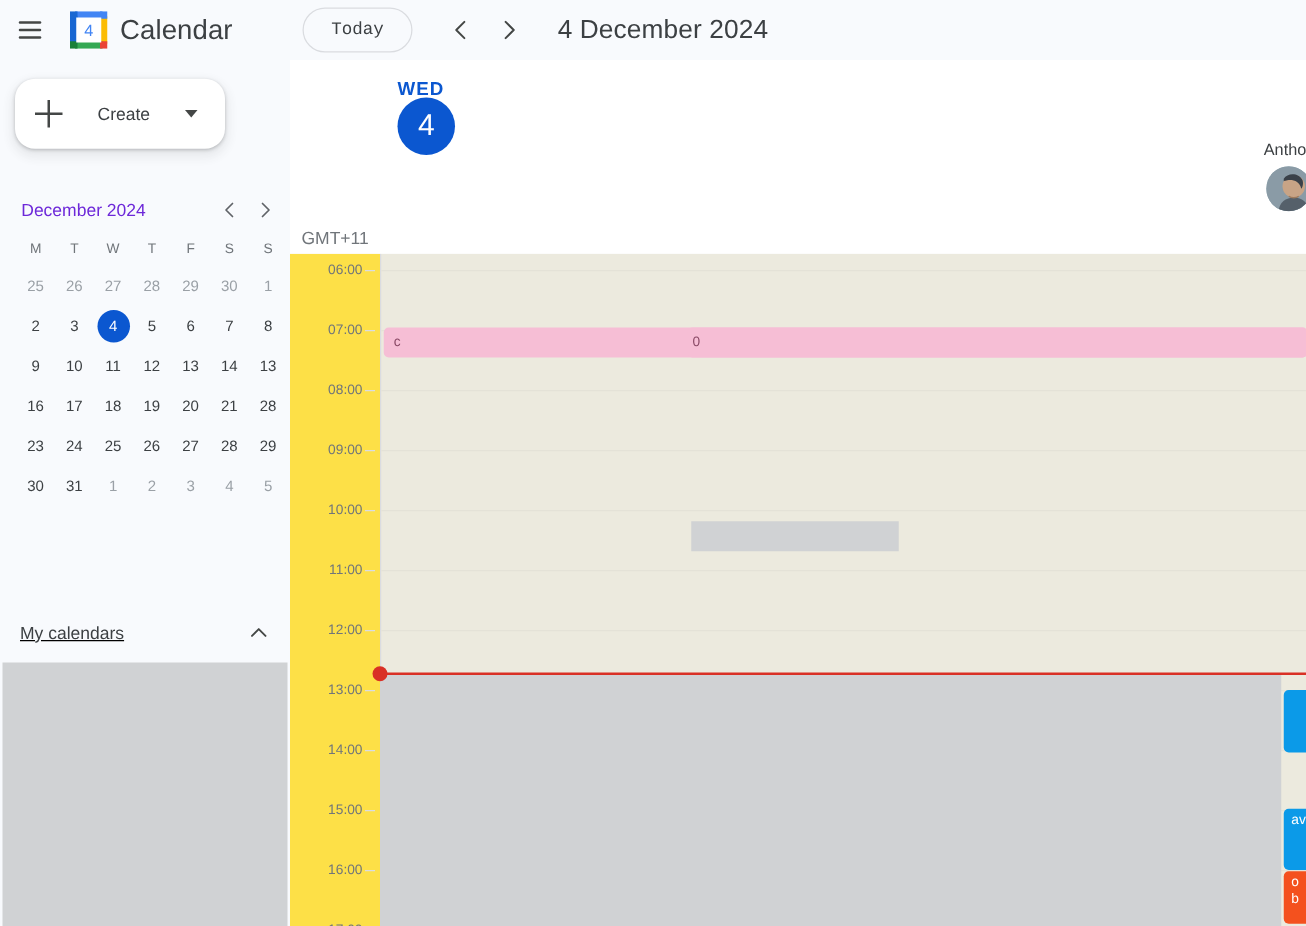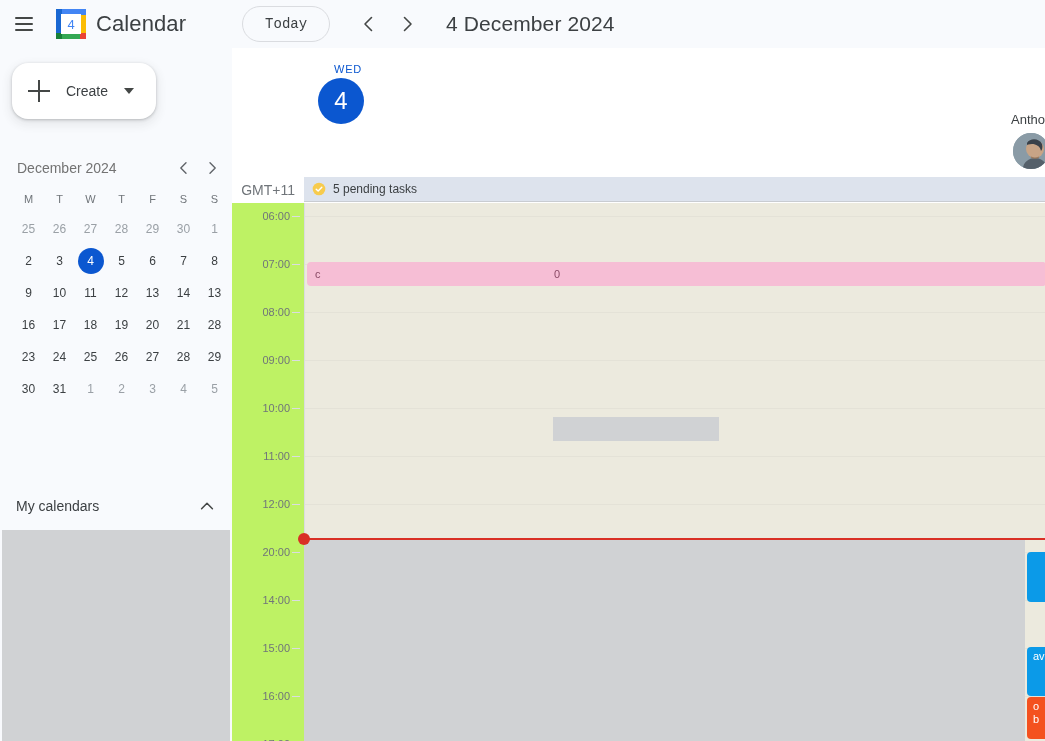--- a/index.html
+++ b/index.html
@@ -52,40 +52,40 @@
 
   
   .sidebar {
     position:absolute; top:48px; left:0; width:232px; height:693px;
     background:#f8fafd;
   }
   .create-btn {
     position:absolute; top:15px; left:12px;
     height:56px; padding:0 22px 0 16px;
     background:#ffffff; border-radius:16px;
-    display:flex; align-items:center; gap:16px;
+    display:flex; align-items:center; gap:28px;
     box-shadow: 0 1px 3px rgba(60,64,67,.3), 0 4px 8px 3px rgba(60,64,67,.08);
     cursor:pointer;
   }
   .plus-icon { width:22px; height:22px; position:relative; flex:0 0 auto; }
   .plus-icon:before, .plus-icon:after {
     content:""; position:absolute; background:#444746;
   }
   .plus-icon:before { left:0; top:10px; width:22px; height:2px; }
   .plus-icon:after { top:0; left:10px; width:2px; height:22px; }
   .create-label { font-size:14px; color:#3c4043; }
   .caret-down {
     width:0; height:0; border-left:5px solid transparent; border-right:5px solid transparent;
     border-top:6px solid #444746;
   }
 
   
   .mini-cal { position:absolute; top:100px; left:8px; width:218px; }
   .mini-head { display:flex; align-items:center; height:40px; padding-left:9px; }
-  .mini-title { font-size:14px; color:#737373; flex:1; }
+  .mini-title { font-size:14px; color:#6d28d9; flex:1; }
   .mini-nav {
     width:28px; height:28px; border-radius:50%; display:flex; align-items:center;
     justify-content:center; cursor:pointer; color:#5f6368;
   }
   .mini-grid { display:grid; grid-template-columns:repeat(7, 31px); row-gap:6px; padding-left:5px; }
   .dow {
     height:22px; display:flex; align-items:center; justify-content:center;
     font-size:11px; color:#70757a;
   }
   .dcell {
@@ -102,37 +102,37 @@
   
   .search-people {
     position:absolute; top:380px; left:14px; width:200px; height:36px;
     background:#eaeef6; border-radius:8px; display:flex; align-items:center; gap:12px;
     padding-left:14px; cursor:text;
   }
   .search-people .ph { font-size:14px; color:#5f6368; }
 
   .my-cal-row {
     position:absolute; top:443px; left:8px; width:216px; height:30px;
-    display:flex; align-items:center; padding:0 8px; cursor:pointer;
+    display:flex; align-items:center; padding:0 8px; cursor:pointer;text-decoration:underline;
   }
   .my-cal-label { font-size:14px; color:#3c4043; font-weight:500; flex:1; }
   .chevron-up { color:#444746; display:flex; }
 
   .skeleton-side {
     position:absolute; top:482px; left:2px; width:228px; height:259px;
     background:#d0d2d4;
   }
 
   
   .main { position:absolute; top:48px; left:232px; width:813px; height:693px; background:#ffffff; }
 
   .day-header { position:absolute; top:0; left:0; width:813px; height:82px; background:#ffffff; }
   .dow-label {
-    position:absolute; top:15px; left:86px; width:60px; text-align:center;
-    font-size:11px; color:#0b57d0; font-weight:400; letter-spacing:.8px;
+    position:absolute; top:15px; left:86px; width:60px; 
+    font-size:15px; color:#0b57d0; font-weight:700; letter-spacing:.8px;
   }
   .day-circle {
     position:absolute; top:30px; left:86px; width:46px; height:46px; border-radius:50%;
     background:#0b57d0; color:#fff; font-size:24px;
     display:flex; align-items:center; justify-content:center; cursor:pointer;
   }
   .user-name {
     position:absolute; top:64px; right:0px; font-size:13px; color:#3c4043; white-space:nowrap;
   }
   .avatar {
@@ -150,21 +150,21 @@
     position:absolute; top:129px; left:72px; width:741px; height:25px;
     background:#dde3ed; display:flex; align-items:center; gap:7px; padding-left:8px;
     border-bottom:1px solid #c9ccd1;
     cursor:pointer;
   }
   .task-icon { width:14px; height:14px; flex:0 0 auto; }
   .tasks-text { font-size:12px; color:#3c4043; }
 
   
   .grid { position:absolute; top:155px; left:0; width:813px; height:538px; background:#ffffff; overflow:hidden; }
-  .gutter { position:absolute; top:0; left:0; width:72px; height:538px; background:#bef264; }
+  .gutter { position:absolute; top:0; left:0; width:72px; height:538px; background:#fde047; }
   .hour-label {
     position:absolute; right:14px; font-size:11px; color:#70757a; transform:translateY(-50%);
     white-space:nowrap;
   }
   .hour-tick {
     position:absolute; left:60px; width:8px; height:1px; background:#dadce0;
   }
   .canvas {
     position:absolute; top:0; left:72px; width:741px; height:538px;
     background:#eceade; border-left:1px solid #dadce0;
@@ -427,27 +427,20 @@
           <circle cx="22" cy="16" r="9" fill="#c8a486"></circle>
           <path d="M10 36c0-7 6-11 12-11s12 4 12 11z" fill="#55606a"></path>
           <path d="M14 10c3-5 12-5 15 1 1 3 0 6-1 7-1-5-5-7-9-7-3 0-5 1-5 1z" fill="#3a4149"></path>
           <path d="M18 24c2 1.6 6 1.6 8 0" fill="none" stroke="#9d7a5d" stroke-width="1.2"></path>
         </svg>
       </div>
     </div>
 
     <div class="tz-label">GMT+11</div>
 
-    <div class="allday-strip">
-      <svg class="task-icon" viewBox="0 0 20 20">
-        <circle cx="10" cy="10" r="9" fill="#f7cb4d"></circle>
-        <path d="M6 10.2 L8.8 13 L14 7.4" fill="none" stroke="#ffffff" stroke-width="2" stroke-linecap="round" stroke-linejoin="round"></path>
-      </svg>
-      <div class="tasks-text">5 pending tasks</div>
-    </div>
 
     <div class="grid">
       <div class="divider-h"></div>
 
       <div class="canvas">
         <div class="hour-line" style="top:61px"></div>
         <div class="hour-line" style="top:109px"></div>
         <div class="hour-line" style="top:157px"></div>
         <div class="hour-line" style="top:205px"></div>
         <div class="hour-line" style="top:253px"></div>
@@ -485,21 +478,21 @@
           <div class="hour-label" style="top:109px">08:00</div>
           <div class="hour-tick" style="top:109px"></div>
           <div class="hour-label" style="top:157px">09:00</div>
           <div class="hour-tick" style="top:157px"></div>
           <div class="hour-label" style="top:205px">10:00</div>
           <div class="hour-tick" style="top:205px"></div>
           <div class="hour-label" style="top:253px">11:00</div>
           <div class="hour-tick" style="top:253px"></div>
           <div class="hour-label" style="top:301px">12:00</div>
           <div class="hour-tick" style="top:301px"></div>
-          <div class="hour-label" style="top:349px">20:00</div>
+          <div class="hour-label" style="top:349px">13:00</div>
           <div class="hour-tick" style="top:349px"></div>
           <div class="hour-label" style="top:397px">14:00</div>
           <div class="hour-tick" style="top:397px"></div>
           <div class="hour-label" style="top:445px">15:00</div>
           <div class="hour-tick" style="top:445px"></div>
           <div class="hour-label" style="top:493px">16:00</div>
           <div class="hour-tick" style="top:493px"></div>
           <div class="hour-label" style="top:541px">17:00</div>
         </div>
 

